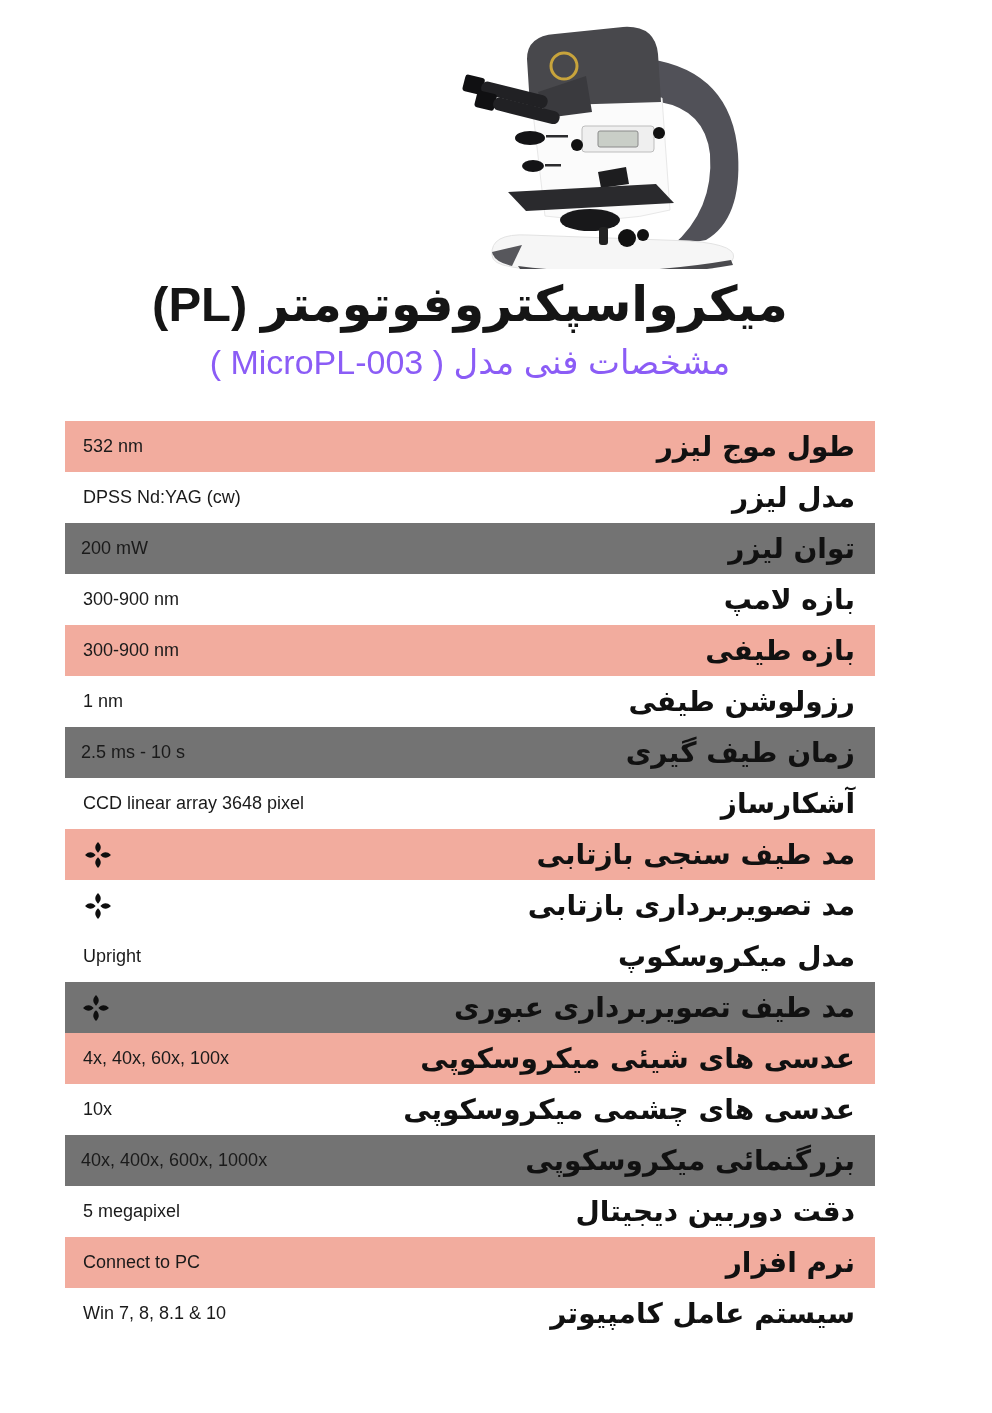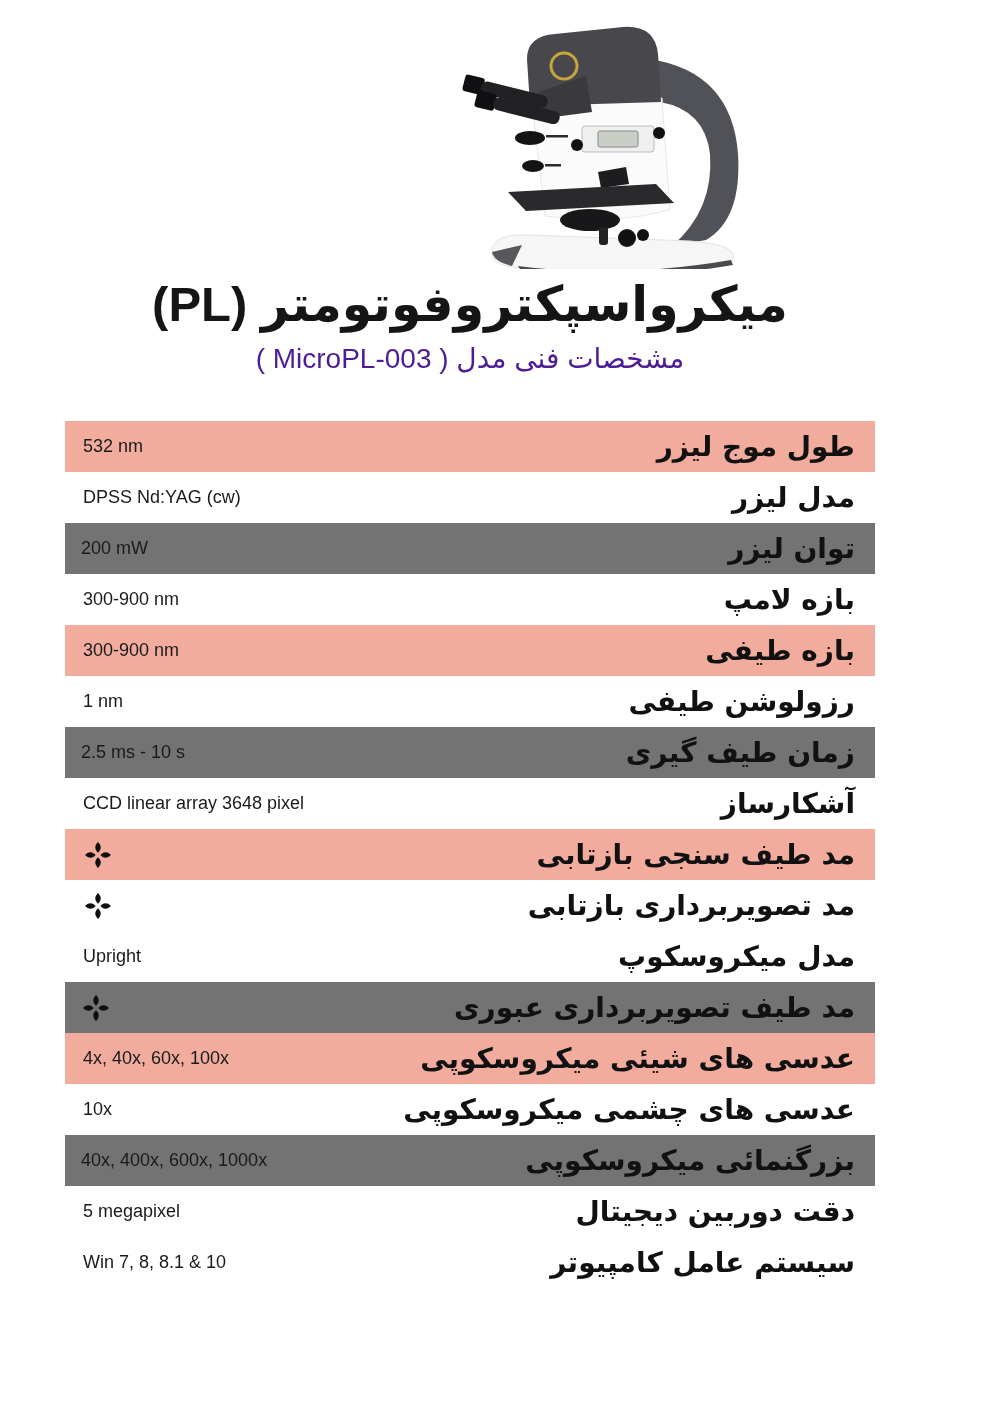--- a/index.html
+++ b/index.html
@@ -6,21 +6,21 @@
   .page{position:relative;width:992px;height:1413px;background:#ffffff;overflow:hidden;
         font-family:"Liberation Sans","DejaVu Sans",sans-serif;}
 
   
   .scope-wrap{position:absolute;left:450px;top:14px;width:300px;height:258px;}
 
   
   .title-block{position:absolute;left:65px;top:278px;width:810px;text-align:center;}
   .main-title{direction:rtl;font-size:49px;font-weight:900;color:#151515;line-height:1.1;
               letter-spacing:0px;}
-  .sub-title{direction:rtl;font-size:28px;font-weight:400;color:#4c1d95;margin-top:10px;}
+  .sub-title{direction:rtl;font-size:34px;font-weight:400;color:#8b5cf6;margin-top:10px;}
 
   
   .spec-table{position:absolute;left:65px;top:421px;width:810px;}
   .row{height:51px;display:flex;align-items:center;justify-content:space-between;
        padding:0 20px 0 18px;box-sizing:border-box;}
   .bg-salmon{background:#F2AC9E;}
   .bg-gray{background:#737373;padding-left:16px;}
   .bg-white{background:#ffffff;text-align:right;}
   .value{direction:ltr;font-size:18px;color:#1a1a1a;white-space:nowrap;display:flex;align-items:center;}
   .label{direction:rtl;font-size:28px;font-weight:700;color:#111111;white-space:nowrap;
@@ -187,20 +187,24 @@
     <div class="row bg-gray">
       <div class="value">40x, 400x, 600x, 1000x</div>
       <div class="label">بزرگنمائی میکروسکوپی</div>
     </div>
 
     <div class="row bg-white">
       <div class="value">5 megapixel</div>
       <div class="label">دقت دوربین دیجیتال</div>
     </div>
 
+    <div class="row bg-salmon">
+      <div class="value">Connect to PC</div>
+      <div class="label">نرم افزار</div>
+    </div>
 
     <div class="row bg-white">
       <div class="value">Win 7, 8, 8.1 &amp; 10</div>
       <div class="label">سیستم عامل کامپیوتر</div>
     </div>
   </div>
 
 </div>
 
 </body></html>

